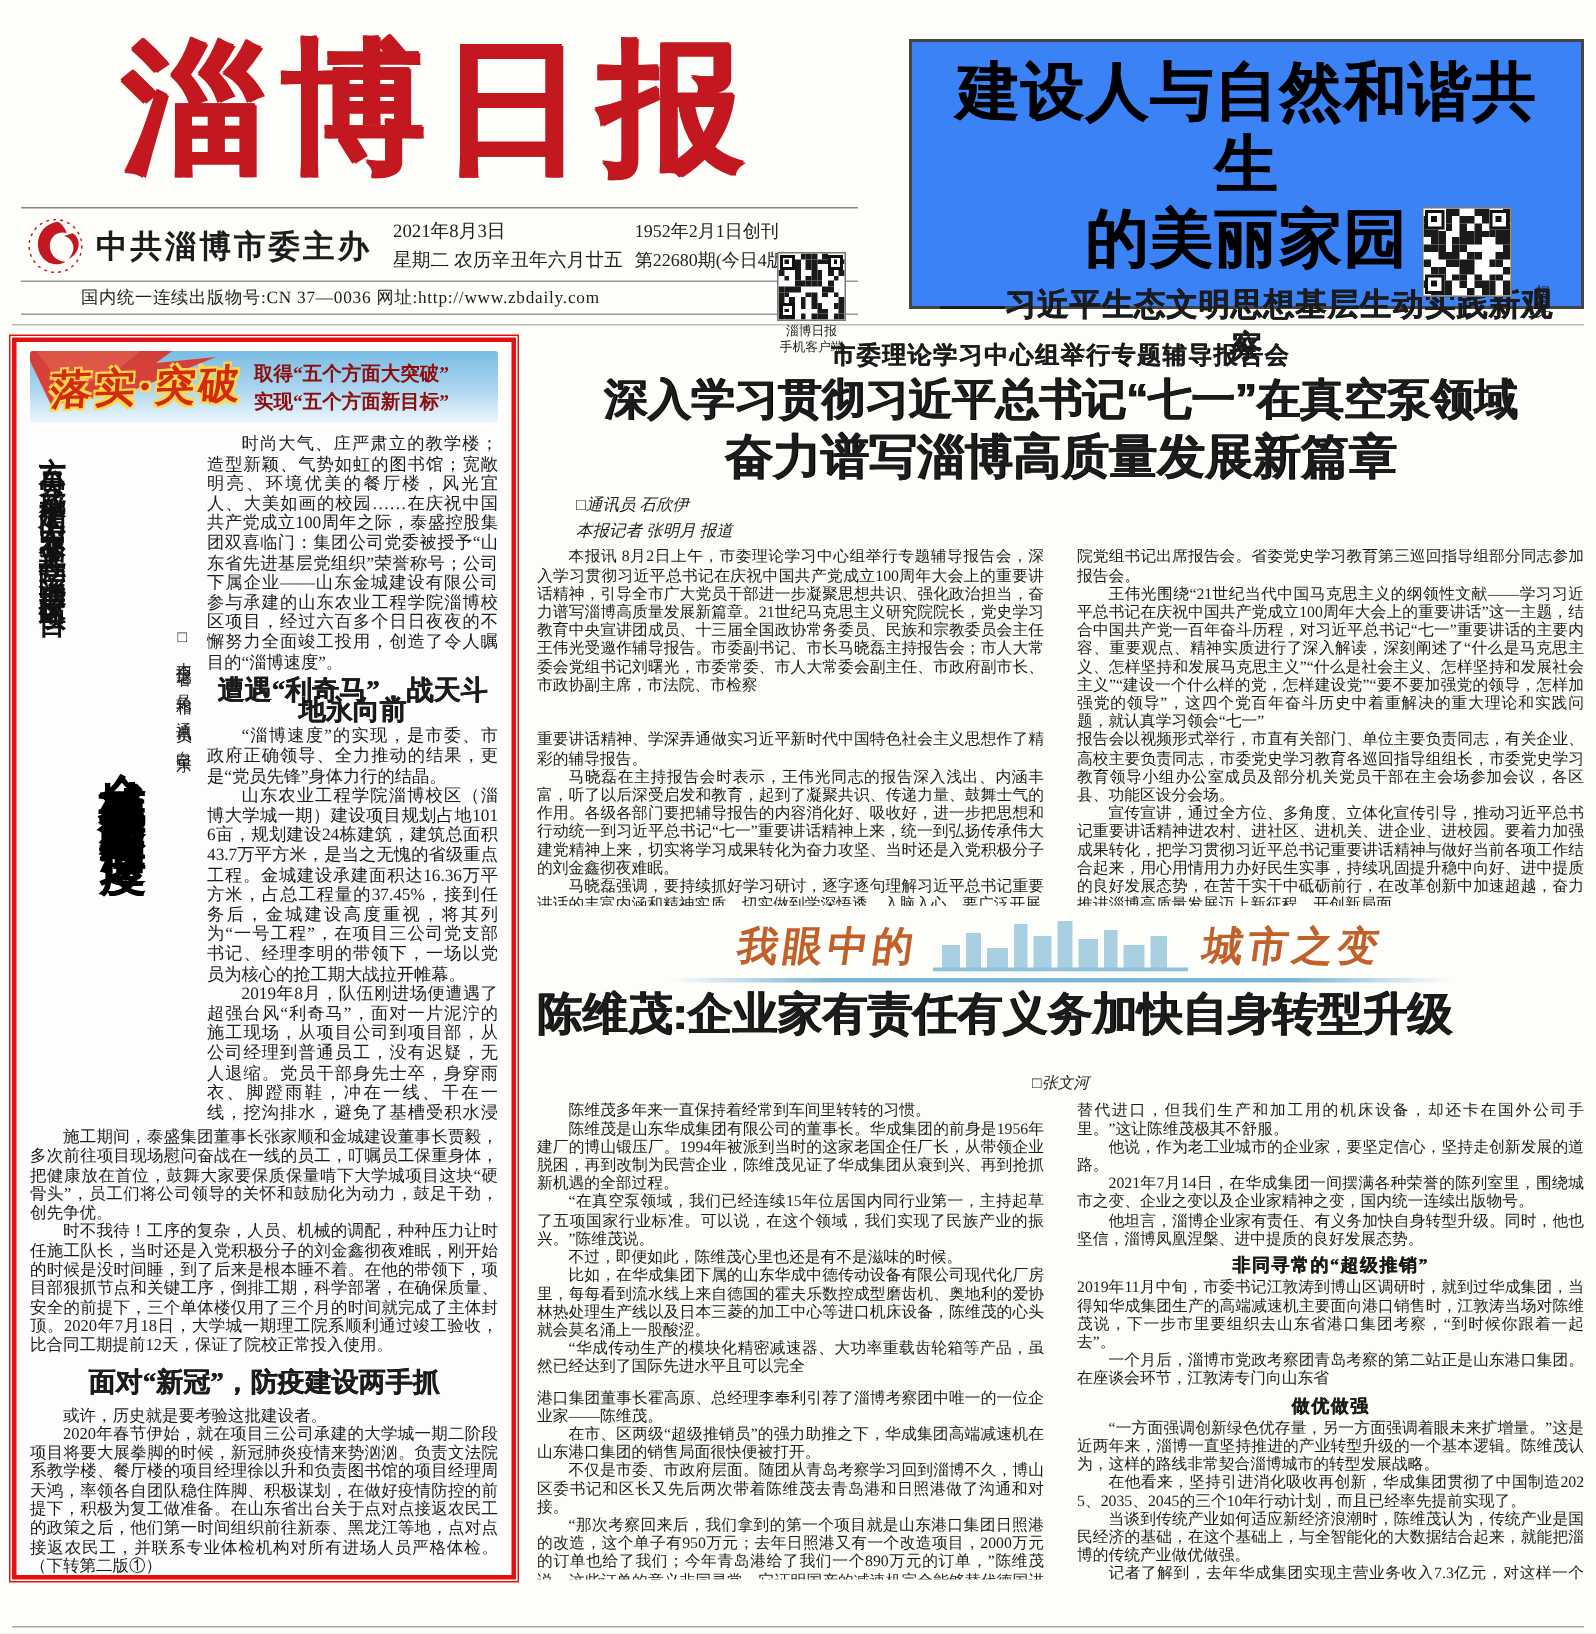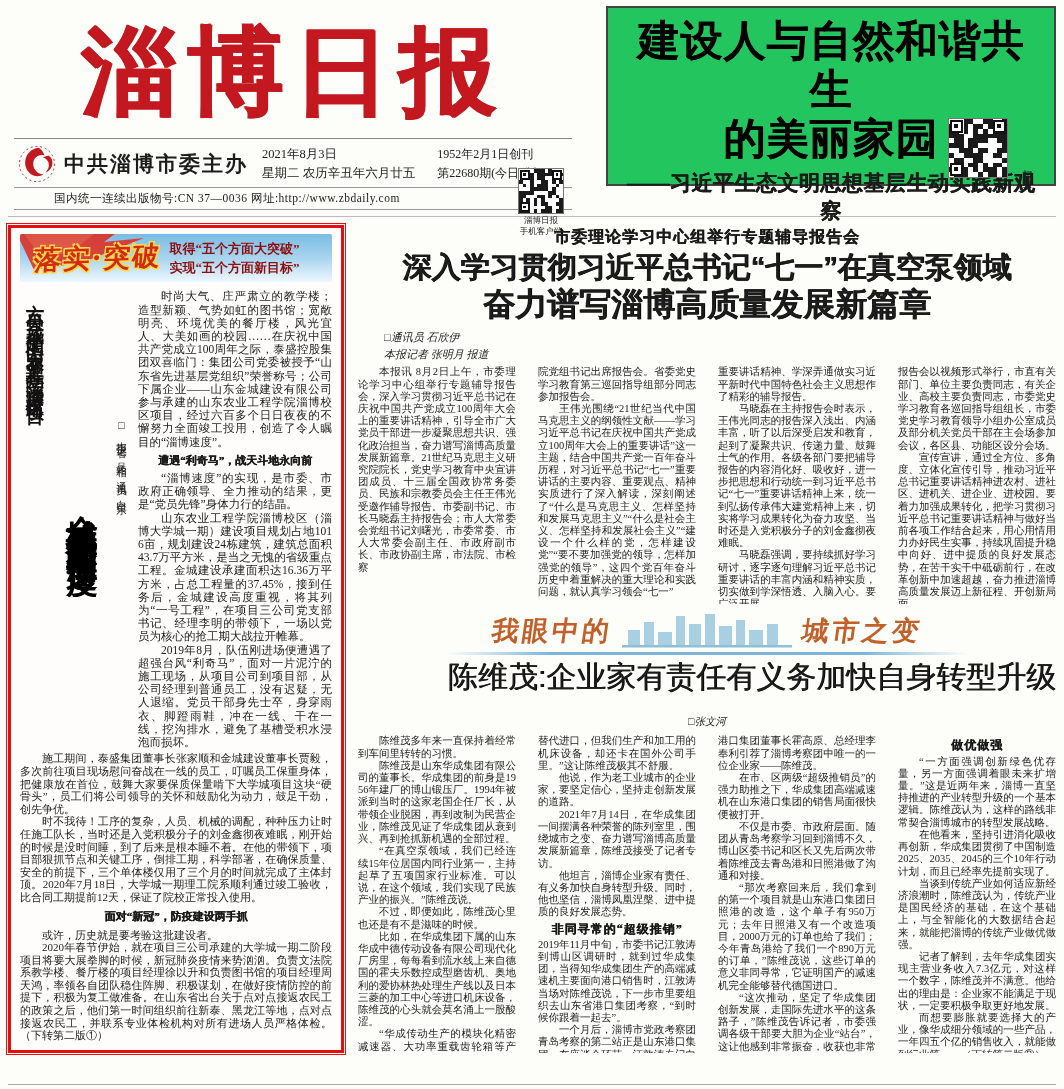--- a/index.html
+++ b/index.html
@@ -10,31 +10,31 @@
   .topbar{display:flex;align-items:flex-start;border-bottom:1px solid #bbb;padding-bottom:6px;}
   .mast-left{width:570px;flex-shrink:0;}
   .mast-title{font-family:"DejaVu Serif",serif;font-weight:900;color:#c3181f;
               font-size:96px;line-height:130px;text-align:center;letter-spacing:10px;
               text-shadow:1px 0 0 #c3181f,0 1px 0 #c3181f,2px 1px 0 #c3181f;}
   .mast-rule{border-top:1.5px solid #888;margin:2px 6px 4px 6px;}
   .mast-info{display:flex;align-items:center;gap:8px;padding:2px 0 2px 10px;}
   .logo-wrap{width:38px;height:38px;flex-shrink:0;}
   .org{font-size:21px;font-weight:bold;letter-spacing:2px;white-space:nowrap;}
   .date-block{font-size:12.5px;line-height:1.5;white-space:nowrap;margin-left:6px;}
-  .issue-block{font-size:12px;line-height:1.6;white-space:nowrap;margin-left:14px;color:#222;}
+  .issue-block{font-size:12px;line-height:1.6;white-space:nowrap;color:#222;}
   .pub-row{font-size:11.5px;border-top:1px solid #999;border-bottom:1px solid #999;
            margin:2px 6px 0 6px;padding:3px 0 3px 40px;letter-spacing:.5px;white-space:nowrap;}
   .mast-qr{position:absolute;left:518px;top:168px;width:46px;text-align:center;}
   .qr{position:relative;background:#fff;border:1px solid #777;overflow:hidden;}
   .qr i{position:absolute;width:8.5%;height:8.5%;background:#1a1a1a;}
   .qr b{position:absolute;width:22%;height:22%;border:2px solid #111;background:#fff;box-sizing:border-box;}
   .qr b::after{content:"";position:absolute;left:22%;top:22%;width:48%;height:48%;background:#111;}
   .qr-cap{font-size:8.5px;line-height:1.25;margin-top:1px;white-space:nowrap;}
-  .mast-right{flex:1;margin-left:28px;border:2px solid #444;
-              height:180px;position:relative;padding:8px 12px;box-sizing:border-box;background:#22c55e;}
+  .mast-right{flex:1;margin-left:28px;margin-top:20px;border:2px solid #444;
+              height:180px;position:relative;padding:8px 12px;box-sizing:border-box;background:#3b82f6;}
   .box-title{font-family:"Liberation Sans",sans-serif;font-weight:900;font-size:42px;
              line-height:49px;text-align:center;letter-spacing:1px;color:#000;
              text-shadow:.6px 0 0 #000;}
   .box-sub{font-size:21px;font-weight:900;text-align:center;margin-top:6px;letter-spacing:.5px;
            font-family:"Liberation Serif",serif;text-shadow:.4px 0 0 #000;}
   .box-qr{position:absolute;right:46px;bottom:6px;}
   .scan-cap{position:absolute;right:20px;bottom:8px;font-size:10px;writing-mode:vertical-rl;
             text-orientation:upright;letter-spacing:3px;}
   
   .content{display:flex;gap:14px;padding-top:8px;}
@@ -51,47 +51,47 @@
   .slogans{position:relative;font-size:13px;font-weight:900;color:#8e0e0e;line-height:1.5;white-space:nowrap;}
   .feature-grid{display:flex;height:458px;margin-top:8px;overflow:hidden;}
   .v-text{writing-mode:vertical-rl;text-orientation:upright;}
   .feat-sub{font-size:18px;font-weight:bold;letter-spacing:5px;width:30px;line-height:30px;color:#111;}
   .feat-title{font-family:"Liberation Sans",sans-serif;font-weight:900;font-size:31px;
               letter-spacing:4px;width:58px;line-height:58px;text-align:center;color:#000;
               text-shadow:.7px 0 0 #000;margin-left:2px;}
   .feat-byline{font-size:10.5px;letter-spacing:2px;width:22px;padding-top:130px;color:#222;line-height:22px;}
   .feat-body{flex:1;margin-left:6px;font-size:11.5px;line-height:13.2px;text-align:justify;word-break:break-all;}
   .feat-body p,.feat-wide p{margin:0;text-indent:2em;}
-  .feat-subhead{font-size:11px;font-weight:900;text-align:center;margin:5px 0;text-shadow:.4px 0 0 #000;}
+  .feat-subhead{font-size:18px;font-weight:900;text-align:center;margin:5px 0;text-shadow:.4px 0 0 #000;}
   .feat-wide{font-size:11px;line-height:12.6px;text-align:justify;word-break:break-all;margin-top:4px;}
   
   .right-col{flex:1;min-width:0;}
   .kicker{font-size:16px;font-weight:900;text-align:center;letter-spacing:1px;margin-top:2px;
           font-family:"Liberation Serif",serif;text-shadow:.4px 0 0 #000;}
   .head1{font-family:"Liberation Sans",sans-serif;font-weight:900;font-size:29px;line-height:35px;
          text-align:center;letter-spacing:0;margin-top:4px;text-shadow:.8px 0 0 #000;}
   .head2{font-family:"Liberation Sans",sans-serif;font-weight:900;font-size:32px;line-height:38px;
          text-align:center;text-shadow:.8px 0 0 #000;}
   .c-byline{font-size:11px;margin:6px 0 4px 26px;line-height:1.5;font-style:italic;}
-  .cols{display:grid;grid-template-columns:repeat(4,1fr);column-gap:22px;
+  .cols{display:grid;grid-template-columns:repeat(2,1fr);column-gap:22px;
         font-size:10.5px;line-height:12.2px;text-align:justify;word-break:break-all;}
   .cols p{margin:0;text-indent:2em;}
   .col.cont p:first-child{text-indent:0;}
   .col-subhead{font-size:12px;font-weight:900;text-align:center;margin:4px 0;text-shadow:.4px 0 0 #000;letter-spacing:1px;}
   .center-cols{height:238px;overflow:hidden;}
   
   .city-banner{margin:8px 0 4px 0;text-align:center;}
   .cb-inner{display:inline-flex;align-items:center;gap:10px;}
   .cb-text{font-family:"DejaVu Serif",serif;font-weight:900;font-size:27px;color:#c2602a;
            transform:skewX(-8deg);letter-spacing:3px;}
   .cb-line{height:3px;width:520px;margin:2px auto 0 auto;
            background:linear-gradient(90deg,rgba(125,181,216,0),#7db5d8 20%,#7db5d8 80%,rgba(125,181,216,0));}
   
-  .b-head{font-family:"Liberation Sans",sans-serif;font-weight:400;font-size:30px;line-height:36px;
-          text-align:right;margin-top:4px;text-shadow:.8px 0 0 #000;}
+  .b-head{font-family:"Liberation Sans",sans-serif;font-weight:700;font-size:30px;line-height:36px;
+          text-align:left;margin-top:4px;text-shadow:.8px 0 0 #000;}
   .b-byline{font-size:10.5px;text-align:center;margin:4px 0 6px 0;font-style:italic;}
   .bottom-cols{height:318px;overflow:hidden;}
   .page-foot{position:absolute;left:8px;right:8px;bottom:4px;border-top:1.5px solid #aaa;}
 </style>
 </head>
 <body>
 
 <div class="page">
 
   <header class="topbar">
@@ -411,21 +411,21 @@
               <p>陈维茂是山东华成集团有限公司的董事长。华成集团的前身是1956年建厂的博山锻压厂。1994年被派到当时的这家老国企任厂长，从带领企业脱困，再到改制为民营企业，陈维茂见证了华成集团从衰到兴、再到抢抓新机遇的全部过程。</p>
               <p>“在真空泵领域，我们已经连续15年位居国内同行业第一，主持起草了五项国家行业标准。可以说，在这个领域，我们实现了民族产业的振兴。”陈维茂说。</p>
               <p>不过，即便如此，陈维茂心里也还是有不是滋味的时候。</p>
               <p>比如，在华成集团下属的山东华成中德传动设备有限公司现代化厂房里，每每看到流水线上来自德国的霍夫乐数控成型磨齿机、奥地利的爱协林热处理生产线以及日本三菱的加工中心等进口机床设备，陈维茂的心头就会莫名涌上一股酸涩。</p>
               <p>“华成传动生产的模块化精密减速器、大功率重载齿轮箱等产品，虽然已经达到了国际先进水平且可以完全</p>
             </div>
           <div class="col cont">
             <div class="cont">
                 <p>替代进口，但我们生产和加工用的机床设备，却还卡在国外公司手里。”这让陈维茂极其不舒服。</p>
                 <p>他说，作为老工业城市的企业家，要坚定信心，坚持走创新发展的道路。</p>
-                <p>2021年7月14日，在华成集团一间摆满各种荣誉的陈列室里，围绕城市之变、奋力谱写淄博高质量发展新篇章，陈维茂接受了记者专访。</p>
+                <p>2021年7月14日，在华成集团一间摆满各种荣誉的陈列室里，围绕城市之变、企业之变以及企业家精神之变，国内统一连续出版物号。</p>
                 <p>他坦言，淄博企业家有责任、有义务加快自身转型升级。同时，他也坚信，淄博凤凰涅槃、进中提质的良好发展态势。</p>
               </div>
             <div class="col-subhead">非同寻常的“超级推销”</div>
             <div>
                 <p>2019年11月中旬，市委书记江敦涛到博山区调研时，就到过华成集团，当得知华成集团生产的高端减速机主要面向港口销售时，江敦涛当场对陈维茂说，下一步市里要组织去山东省港口集团考察，“到时候你跟着一起去”。</p>
                 <p>一个月后，淄博市党政考察团青岛考察的第二站正是山东港口集团。在座谈会环节，江敦涛专门向山东省</p>
               </div>
           </div>
           <div class="col cont">
               <p>港口集团董事长霍高原、总经理李奉利引荐了淄博考察团中唯一的一位企业家——陈维茂。</p>

